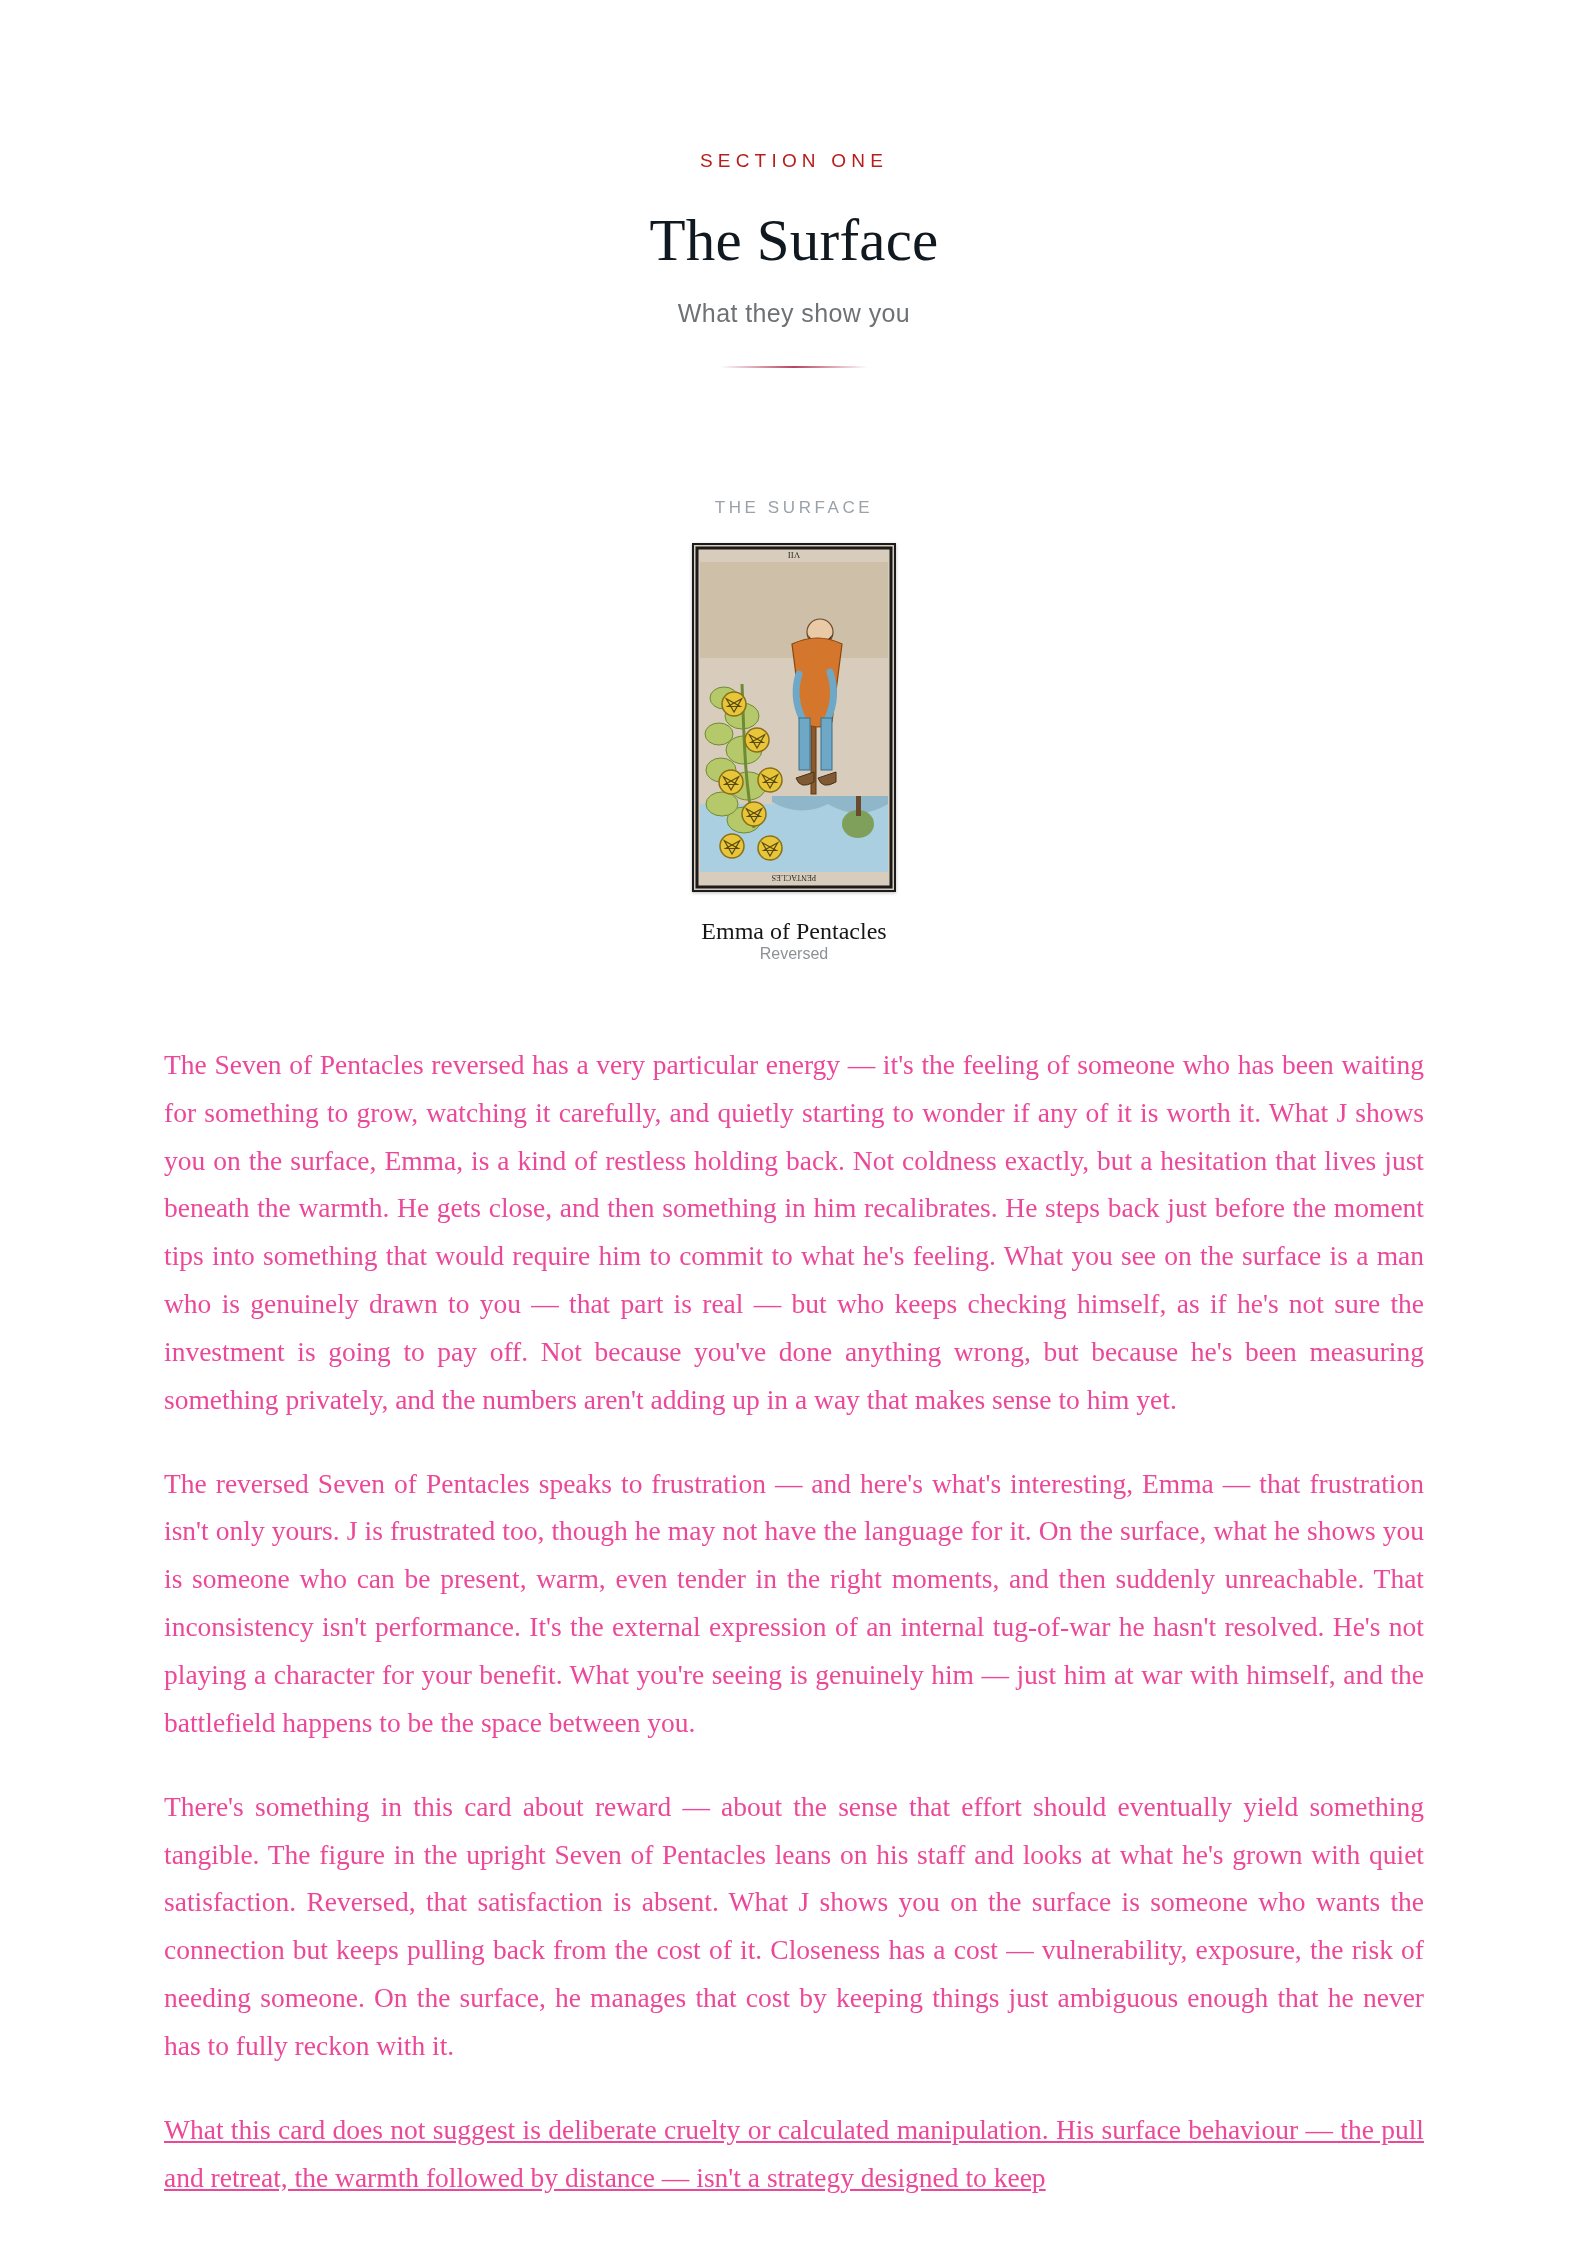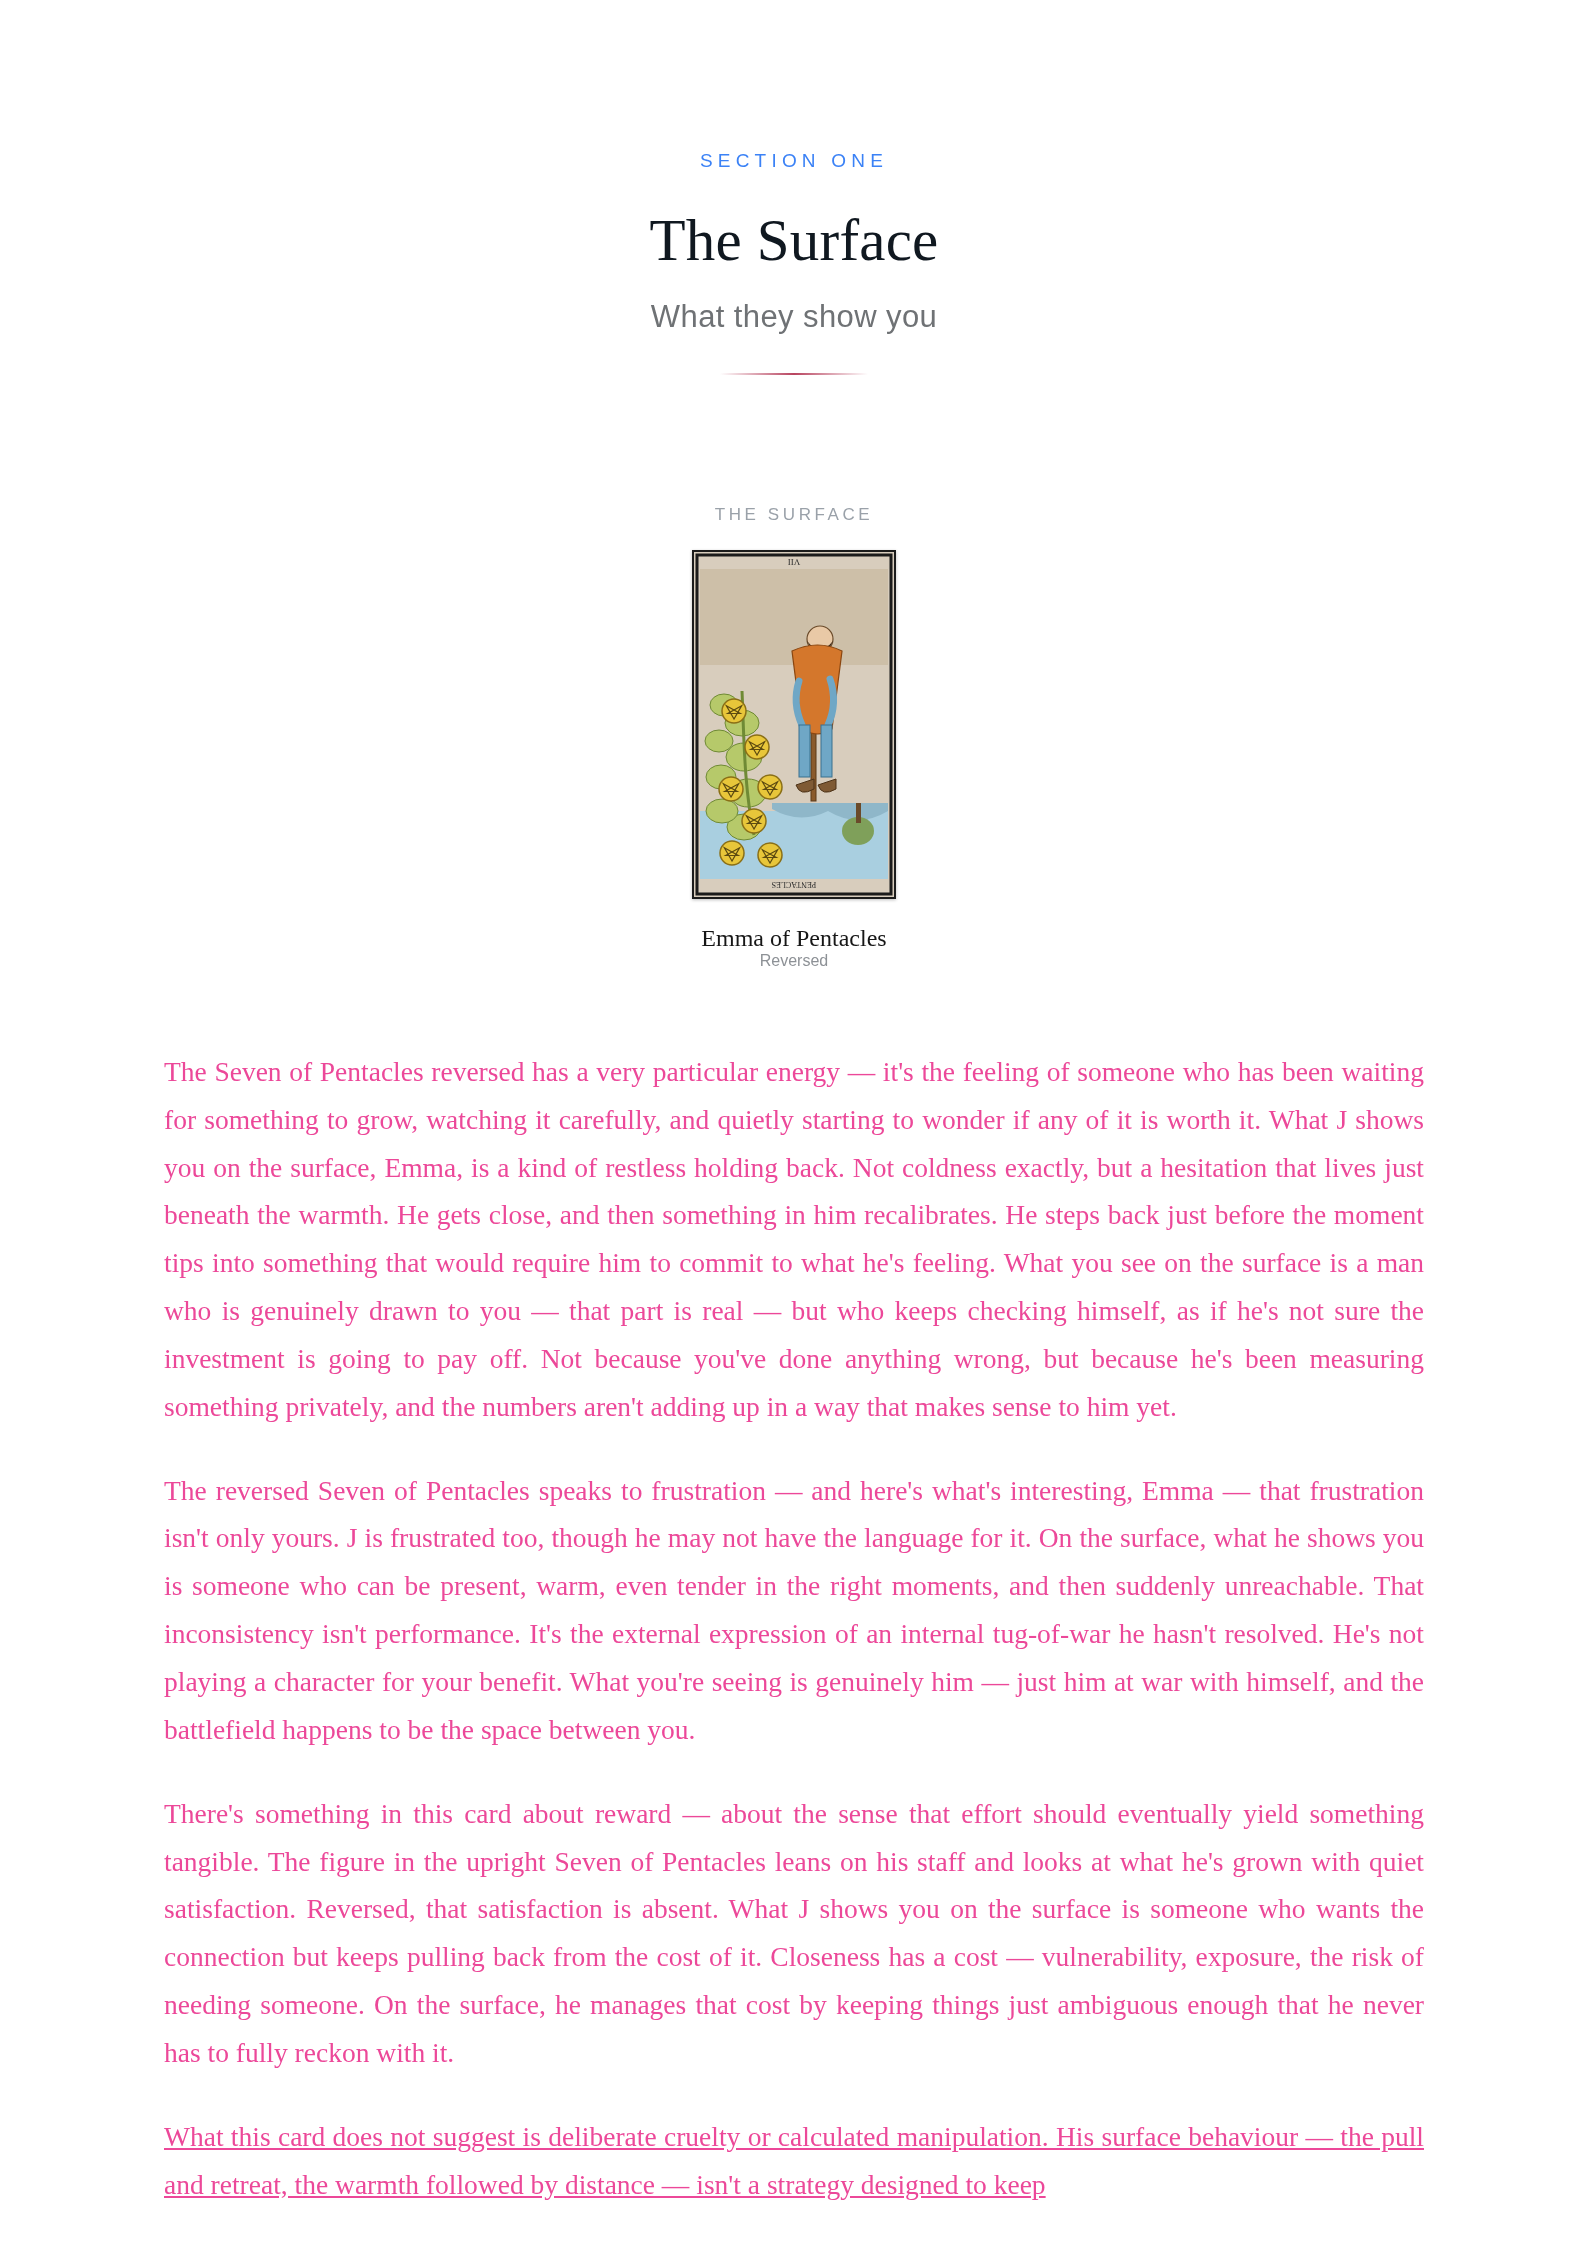--- a/index.html
+++ b/index.html
@@ -22,36 +22,36 @@
 
   
   .section-head {
     text-align: center;
     padding-top: 150px;
   }
   .eyebrow {
     font-family: "Liberation Sans", sans-serif;
     font-size: 19px;
     letter-spacing: 5.2px;
-    color: #3b82f6;
+    color: #b91c1c;
     font-weight: 400;
     text-transform: uppercase;
   }
   .section-title {
     font-family: "Liberation Serif", serif;
     font-size: 59px;
     line-height: 1.1;
     color: #101820;
     margin: 36px 0 0 0;
     font-weight: 400;
     letter-spacing: 0.2px;
   }
   .section-sub {
     font-family: "Liberation Sans", sans-serif;
-    font-size: 31px;
+    font-size: 25px;
     color: #6f7275;
     margin-top: 26px;
     font-weight: 300;
     letter-spacing: 0.4px;
   }
   .rule {
     width: 148px;
     height: 2px;
     margin: 38px auto 0 auto;
     background: linear-gradient(to right, rgba(184,68,95,0) 0%, #b8445f 50%, rgba(184,68,95,0) 100%);

